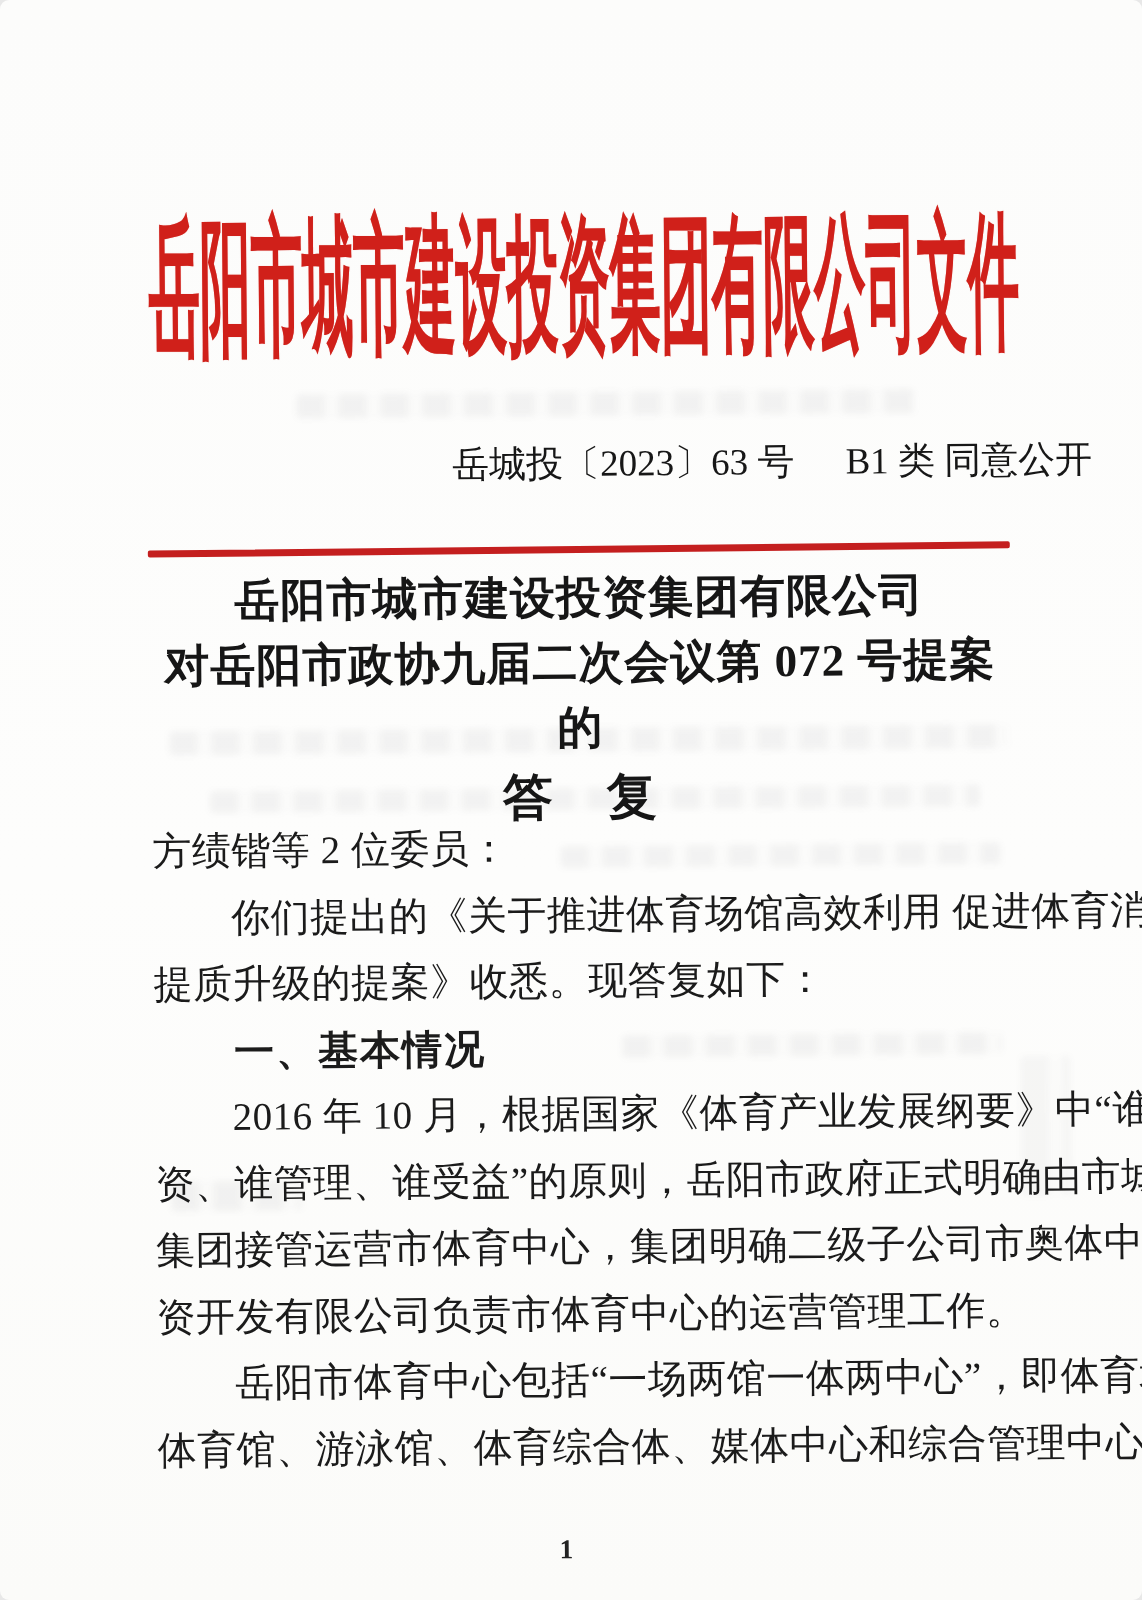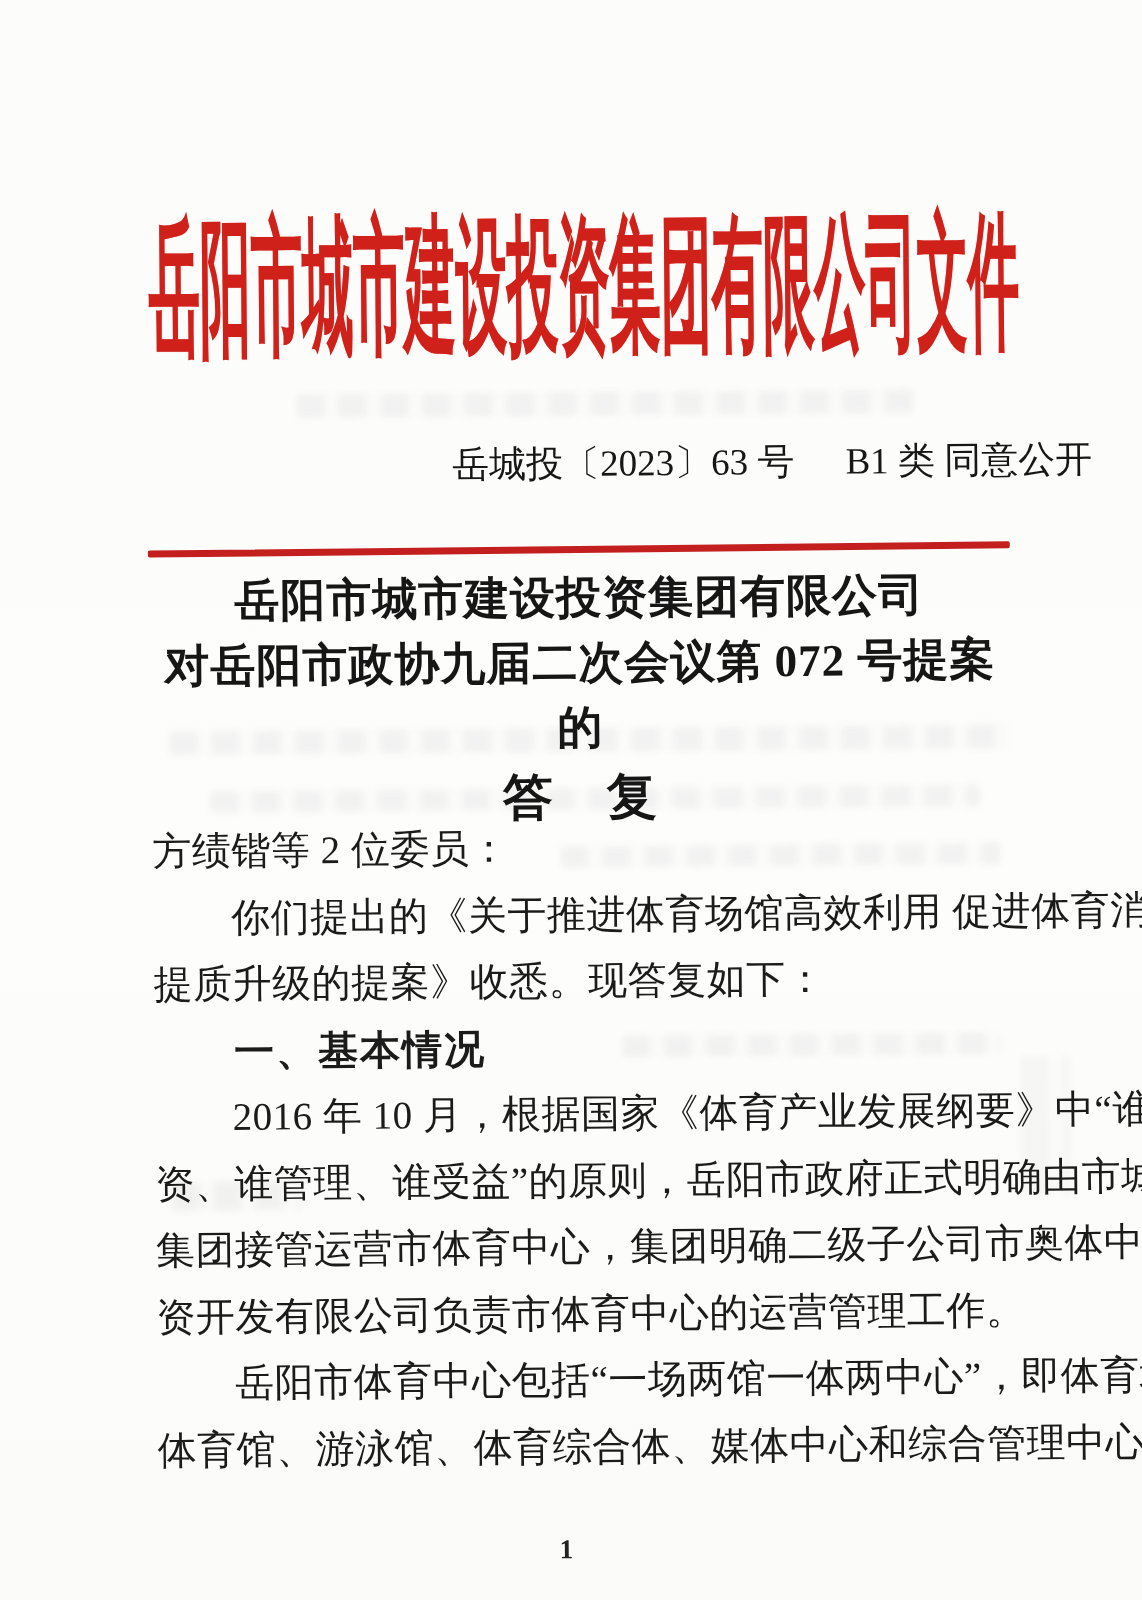--- a/index.html
+++ b/index.html
@@ -4,20 +4,21 @@
 <style>
   html,body{margin:0;padding:0;background:#e8e8e8;}
   .page{
     position:relative;
     width:1142px;height:1600px;
     margin:0 auto;
     background:linear-gradient(180deg,#fcfcfb 0%,#fdfdfc 55%,#fbfbf9 100%);
     overflow:hidden;
     font-family:"Liberation Serif","DejaVu Serif",serif;
     color:var(--ink,#1b1b1b);
+    border-radius:9px;
   }
   .scan{
     position:absolute;inset:0;
     transform:rotate(-0.5deg);
     transform-origin:571px 800px;
   }
   
   .letterhead{
     position:absolute;left:153px;top:210px;
     width:2200px;height:132px;

